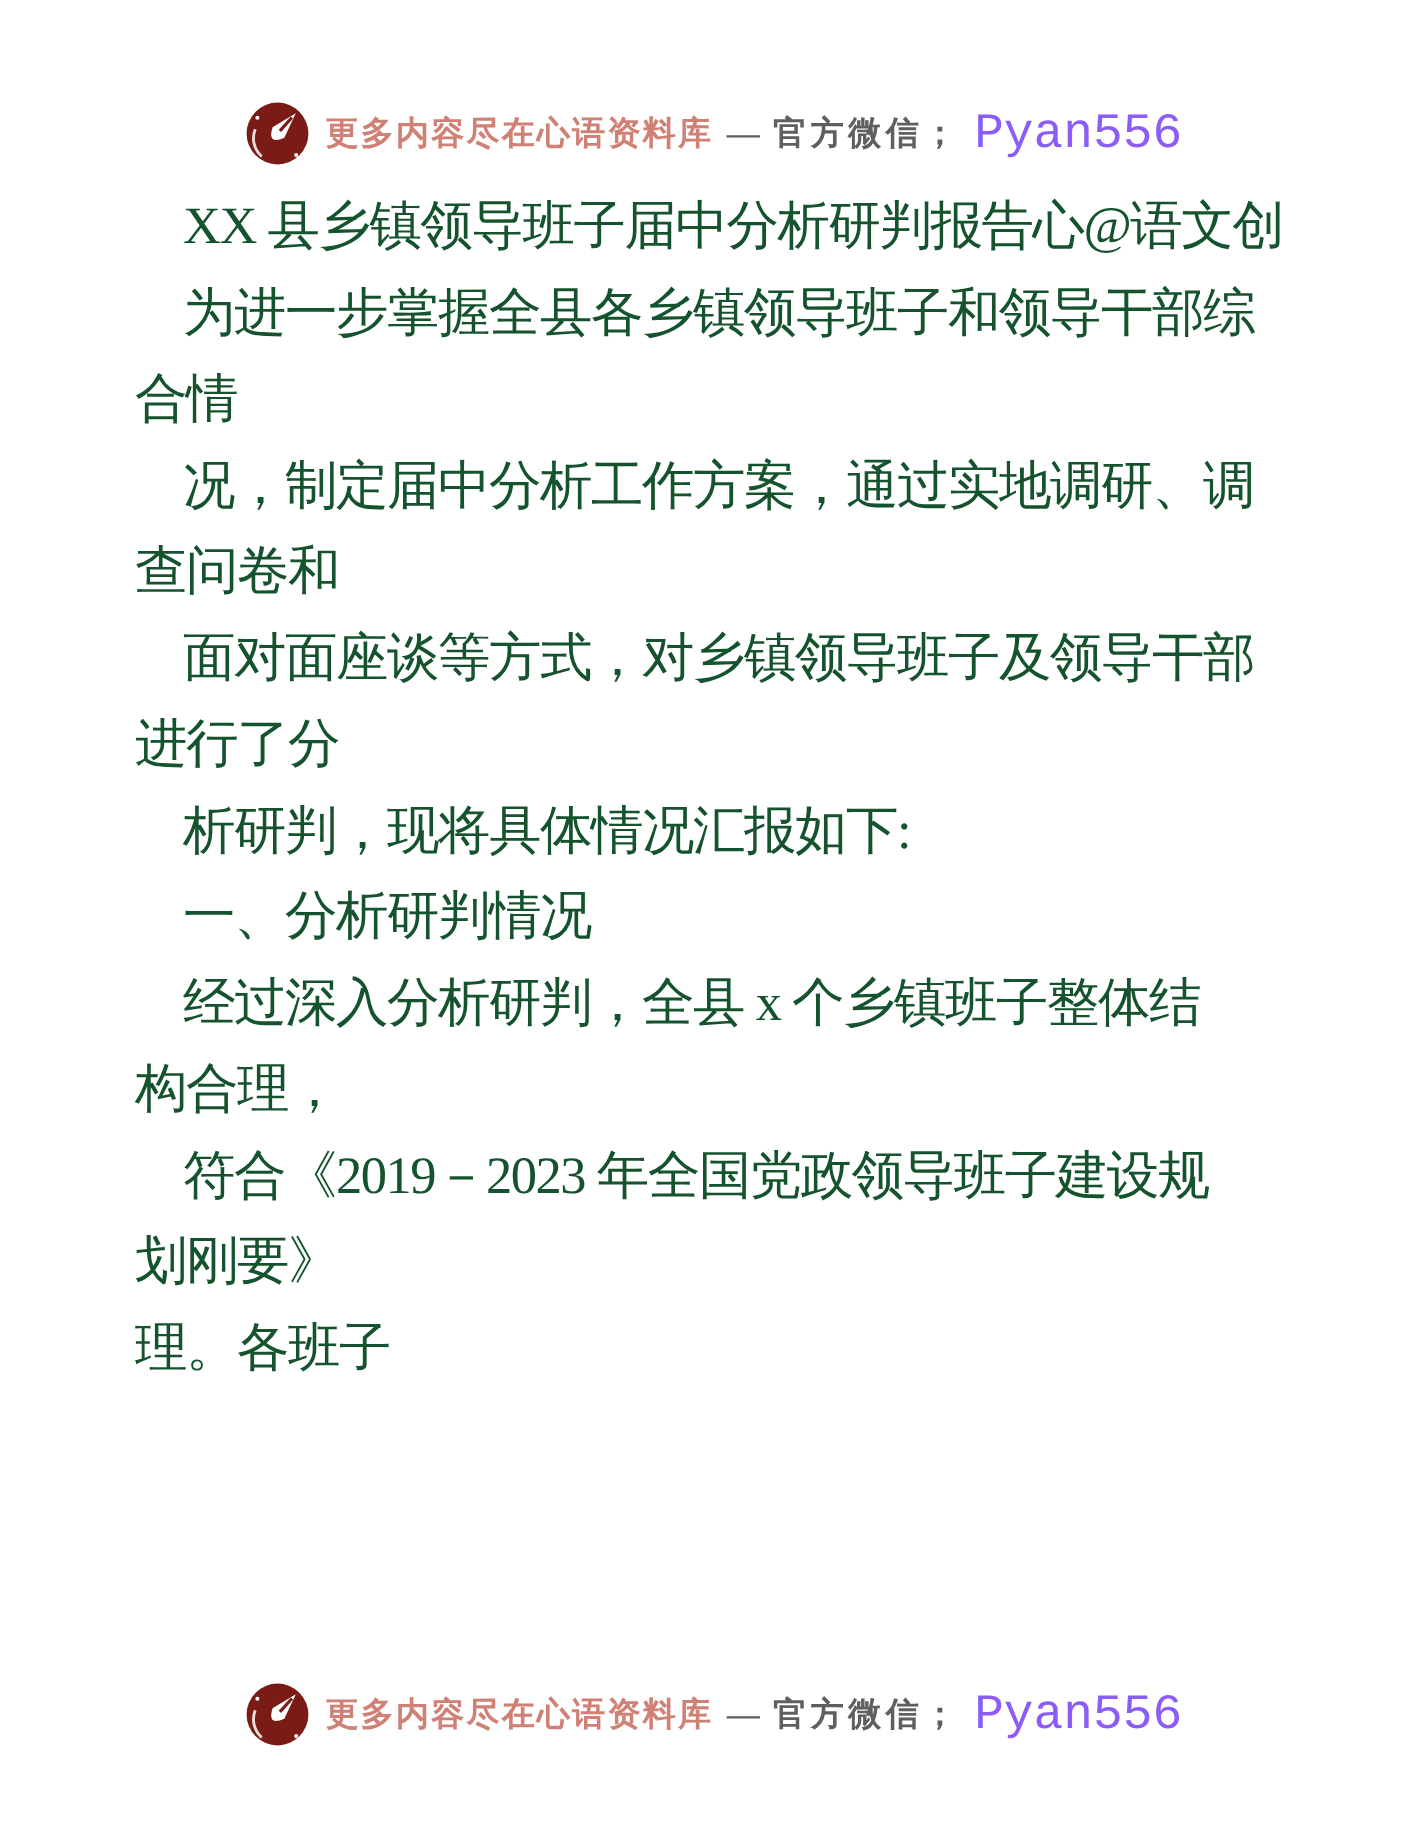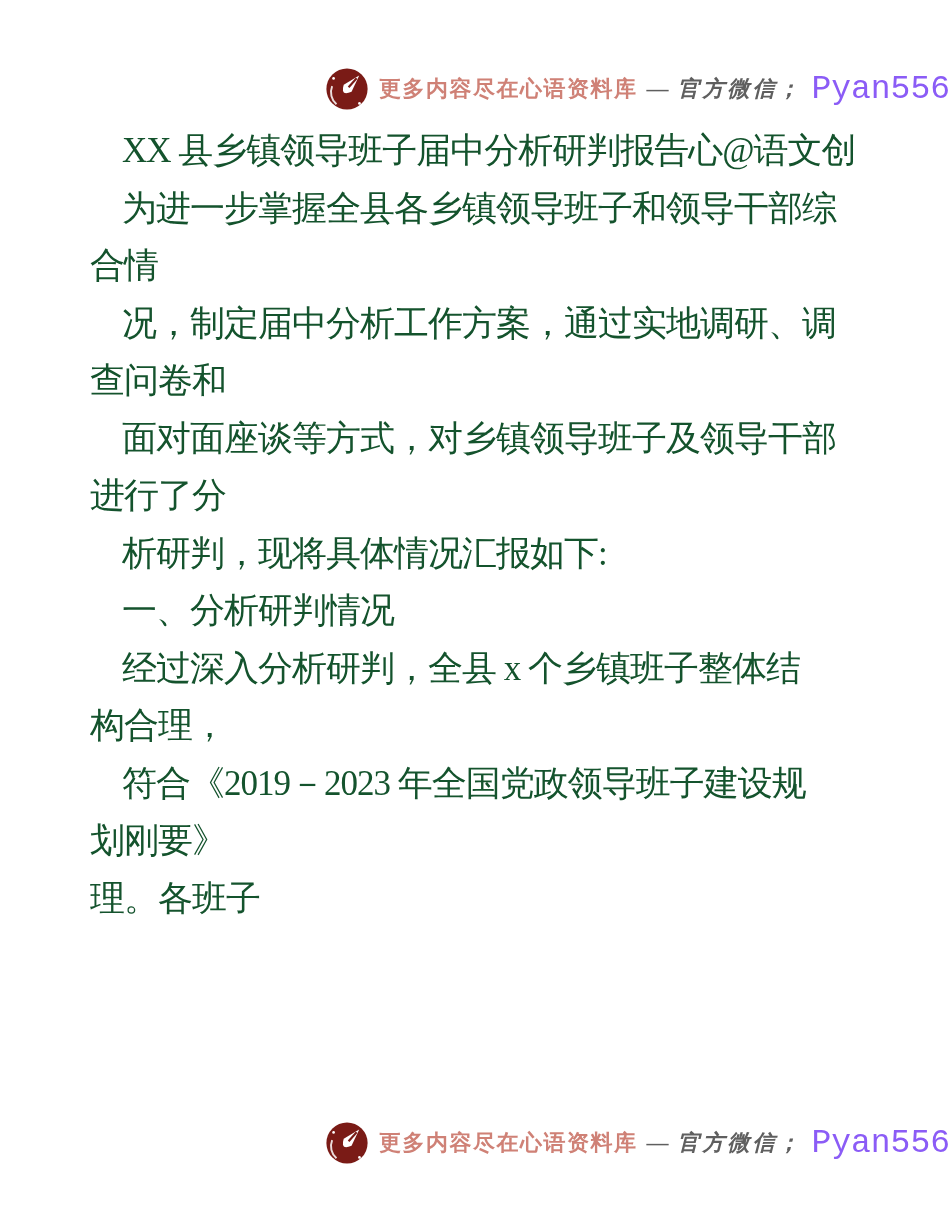--- a/index.html
+++ b/index.html
@@ -16,21 +16,21 @@
     font-family: "Liberation Serif", serif;
   }
 
   
   .watermark-row {
     position: absolute;
     left: 0;
     width: 100%;
     height: 52px;
     display: flex;
-    justify-content: flex-end;
+    justify-content: center;
     align-items: center;
     gap: 9px;
   }
   .wm-header { top: 63px; }
   .wm-footer { top: 1117px; }
   .wm-logo { width: 46px; height: 46px; flex: 0 0 auto; display: block; }
   .wm-brand {
     color: #cf8176;
     font-size: 22px;
     font-weight: bold;
@@ -39,21 +39,20 @@
   }
   .wm-sep {
     color: #5f5f5f;
     font-size: 22px;
     font-weight: bold;
     white-space: pre;
   }
   .wm-label {
     color: #5f5f5f;
     font-size: 22px;
-    font-style: italic;
     font-weight: bold;
     letter-spacing: 3px;
     white-space: pre;
   }
   .wm-id {
     color: #8b5cf6;
     font-size: 33px;
     font-family: Liberation Mono, monospace;
     white-space: pre;
   }

